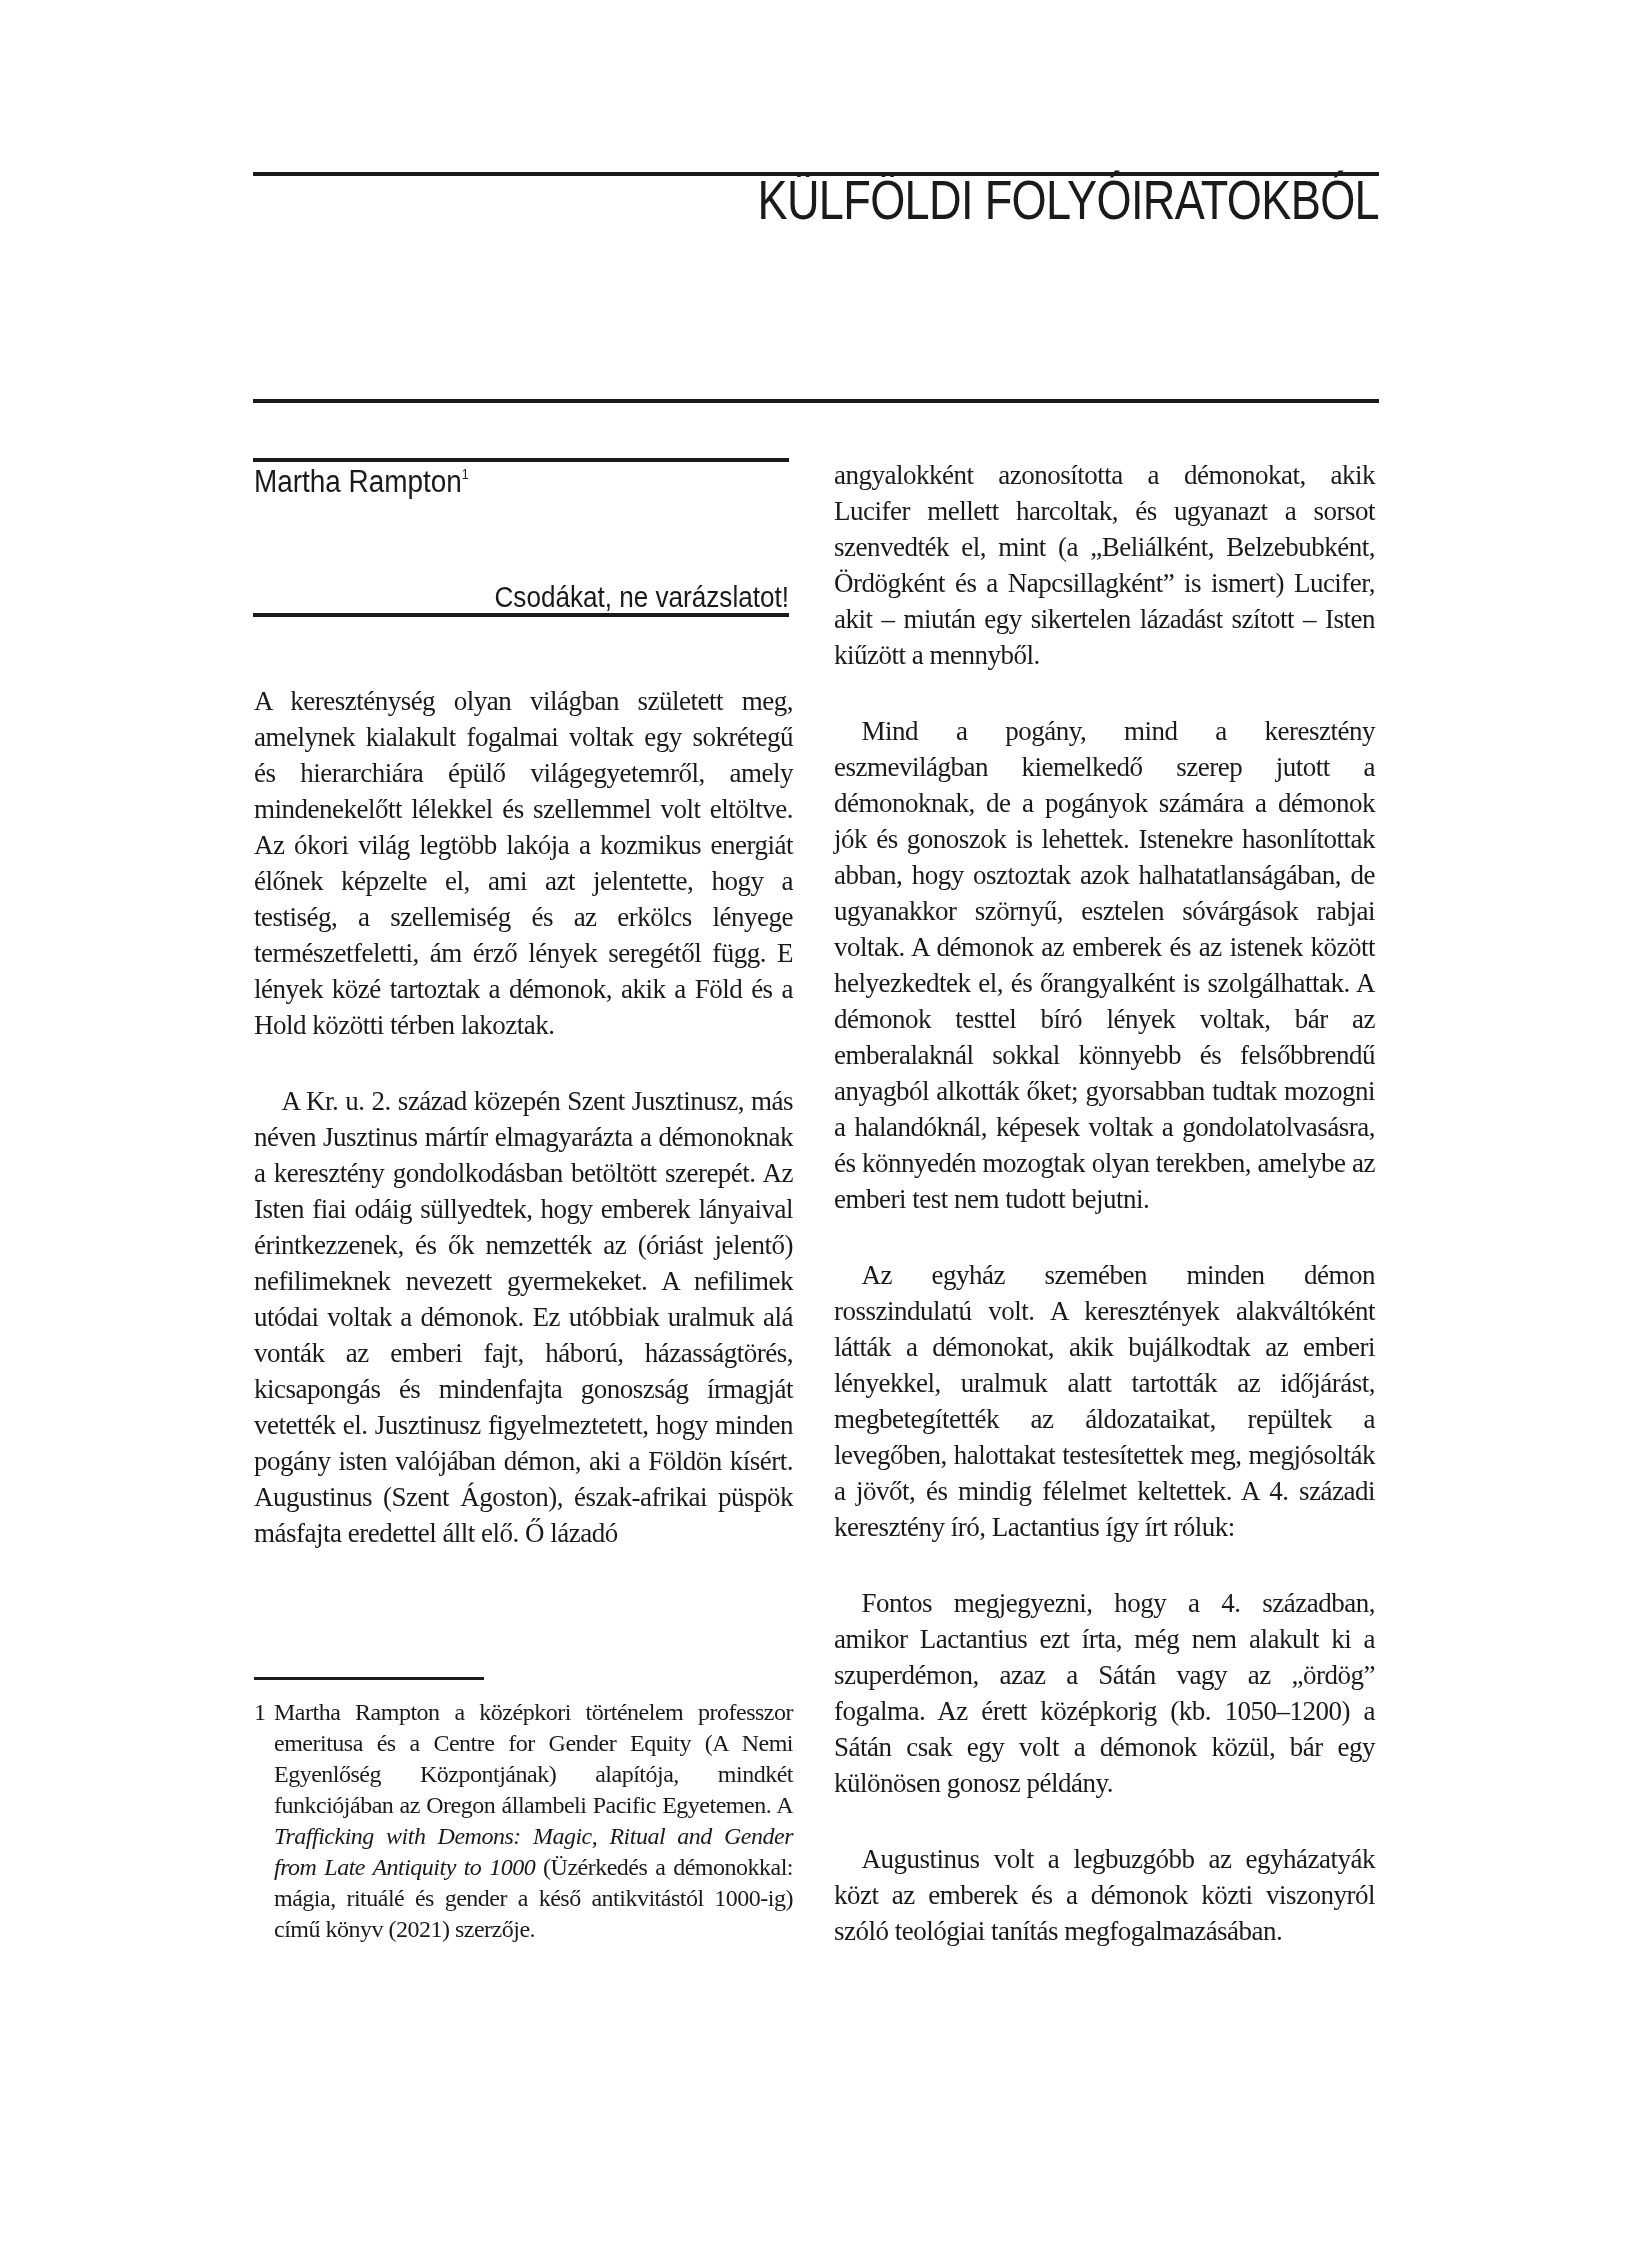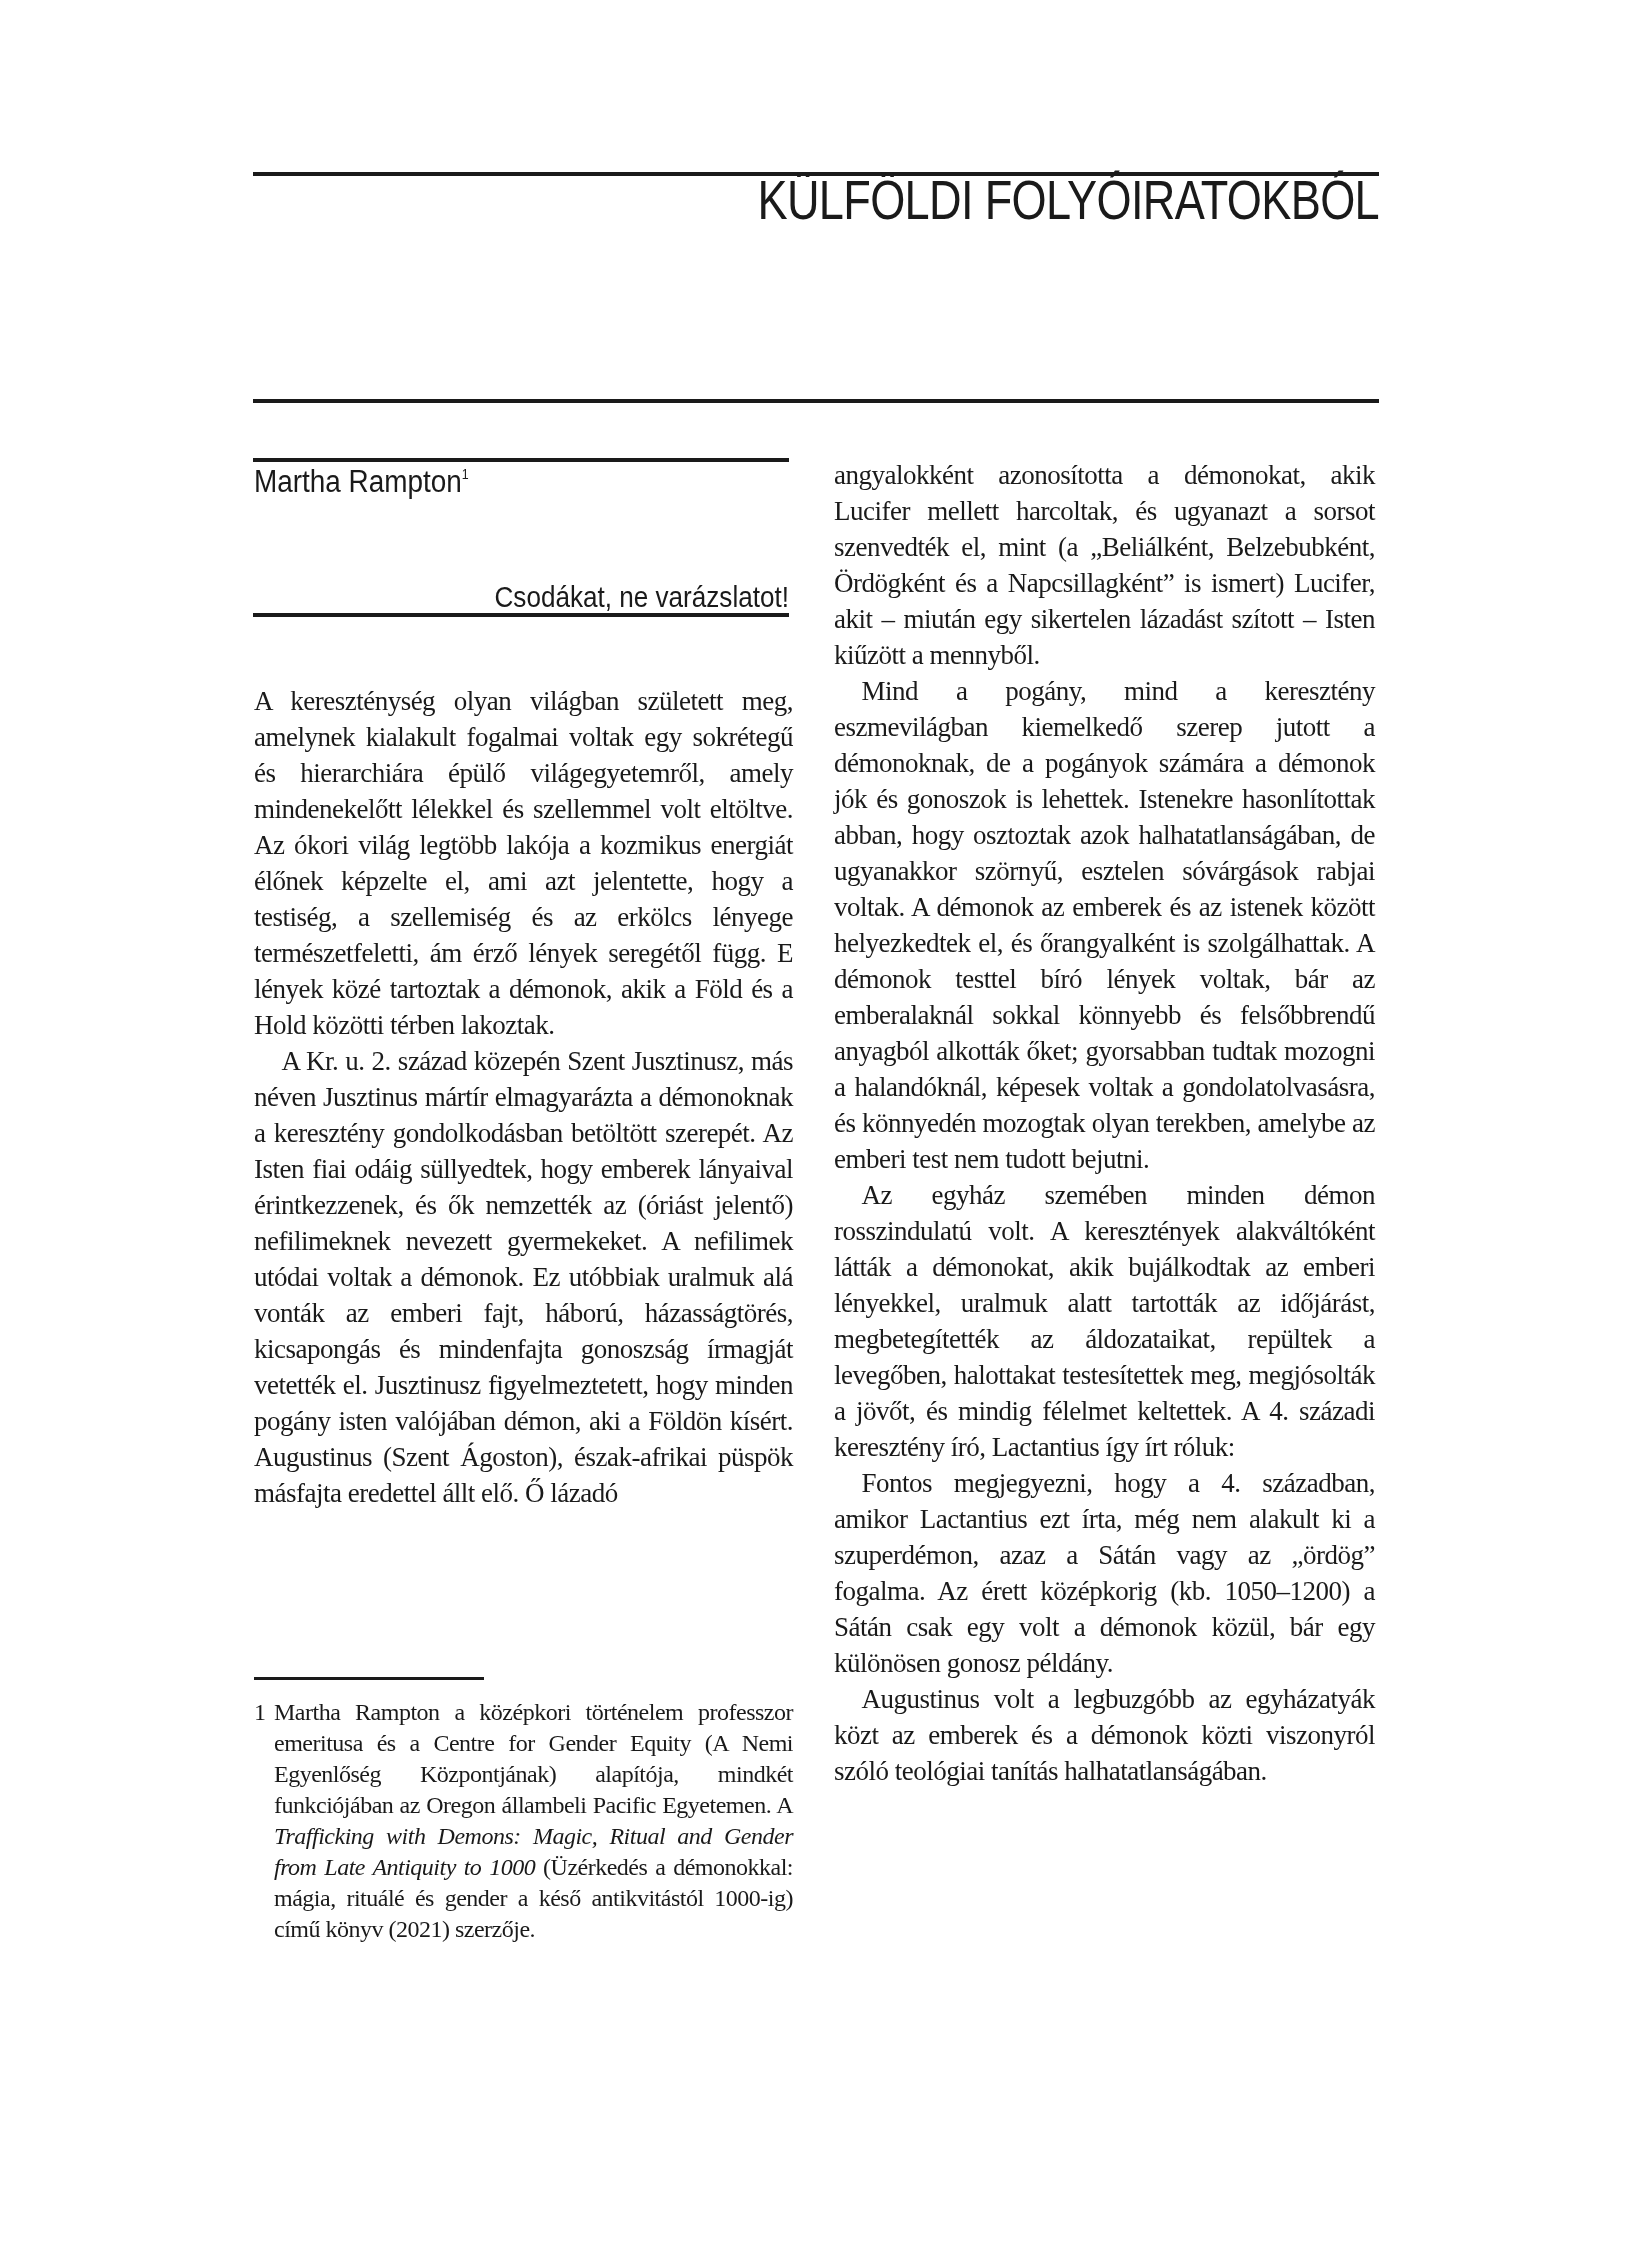--- a/index.html
+++ b/index.html
@@ -8,21 +8,21 @@
   .sans { font-family:"Liberation Sans", sans-serif; }
   .serif { font-family:"Liberation Serif", serif; }
   #section-title { position:absolute; left:253px; top:173px; width:1126px; text-align:right;
     font-size:55px; letter-spacing:-0.8px; transform:scaleX(0.82); transform-origin:right center; line-height:1; }
   #author { position:absolute; left:254px; top:464px; font-size:31px; transform:scaleX(0.9); transform-origin:left center; white-space:nowrap; }
   #author sup { font-size:13.8px; vertical-align:top; position:relative; top:3.1px; }
   #subtitle { position:absolute; left:253px; top:581px; width:536px; text-align:right; font-size:29px;
     transform:scaleX(0.9); transform-origin:right center; white-space:nowrap; }
   .col { position:absolute; font-size:27px; line-height:36px; text-align:justify; }
   .col p { margin:0; }
-  .col p.ind { text-indent:27.6px; }
+  .col p.ind { text-indent:27.6px;margin-top:40px; }
   #col-left { left:254px; top:683px; width:539px; }
   #col-right { left:834px; top:457px; width:541px; }
   #lead { font-weight:bold; font-style:italic; margin-bottom:35px !important; }
   #footnote { position:absolute; left:254px; top:1697px; width:539px; font-size:24px; line-height:31px; text-align:justify; }
   #footnote .fn-num { position:absolute; left:0; top:0; }
   #footnote .fn-body { margin-left:20px; }
   .tight { letter-spacing:-0.5px; }
 </style>
 </head>
 <body>
@@ -45,15 +45,15 @@
 <div id="footnote" class="serif tight">
   <span class="fn-num">1</span>
   <div class="fn-body"><span>Martha Rampton a középkori történelem professzor emeritusa és a Centre for Gender Equity (A Nemi Egyenlőség Központjának) alapítója, mindkét funkciójában az Oregon állambeli Pacific Egyetemen. A </span><i>Trafficking with Demons: Magic, Ritual and Gender from Late Antiquity to 1000</i><span> (Üzérkedés a démonokkal: mágia, rituálé és gender a késő antikvitástól 1000-ig) című könyv (2021) szerzője.</span></div>
 </div>
 
 <div id="col-right" class="col serif tight">
   <p>angyalokként azonosította a démonokat, akik Lucifer mellett harcoltak, és ugyanazt a sorsot szenvedték el, mint (a „Beliálként, Belzebubként, Ördögként és a Napcsillagként” is ismert) Lucifer, akit – miután egy sikertelen lázadást szított – Isten kiűzött a mennyből.</p>
   <p class="ind">Mind a pogány, mind a keresztény eszmevilágban kiemelkedő szerep jutott a démonoknak, de a pogányok számára a démonok jók és gonoszok is lehettek. Istenekre hasonlítottak abban, hogy osztoztak azok halhatatlanságában, de ugyanakkor szörnyű, esztelen sóvárgások rabjai voltak. A démonok az emberek és az istenek között helyezkedtek el, és őrangyalként is szolgálhattak. A démonok testtel bíró lények voltak, bár az emberalaknál sokkal könnyebb és felsőbbrendű anyagból alkották őket; gyorsabban tudtak mozogni a halandóknál, képesek voltak a gondolatolvasásra, és könnyedén mozogtak olyan terekben, amelybe az emberi test nem tudott bejutni.</p>
   <p class="ind">Az egyház szemében minden démon rosszindulatú volt. A keresztények alakváltóként látták a démonokat, akik bujálkodtak az emberi lényekkel, uralmuk alatt tartották az időjárást, megbetegítették az áldozataikat, repültek a levegőben, halottakat testesítettek meg, megjósolták a jövőt, és mindig félelmet keltettek. A 4. századi keresztény író, Lactantius így írt róluk:</p>
   <p class="ind">Fontos megjegyezni, hogy a 4. században, amikor Lactantius ezt írta, még nem alakult ki a szuperdémon, azaz a Sátán vagy az „ördög” fogalma. Az érett középkorig (kb. 1050–1200) a Sátán csak egy volt a démonok közül, bár egy különösen gonosz példány.</p>
-  <p class="ind">Augustinus volt a legbuzgóbb az egyházatyák közt az emberek és a démonok közti viszonyról szóló teológiai tanítás halhatatlanságában.</p>
+  <p class="ind">Augustinus volt a legbuzgóbb az egyházatyák közt az emberek és a démonok közti viszonyról szóló teológiai tanítás megfogalmazásában.</p>
 </div>
 
 
 </body></html>

